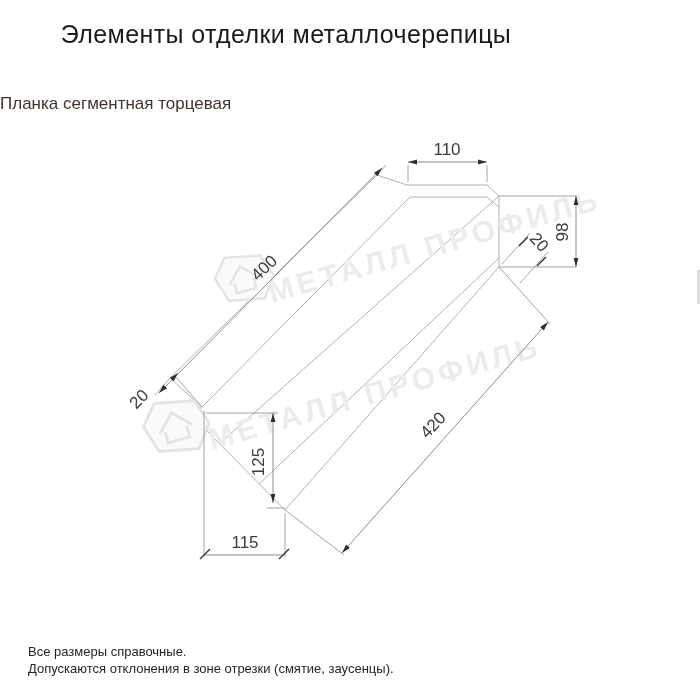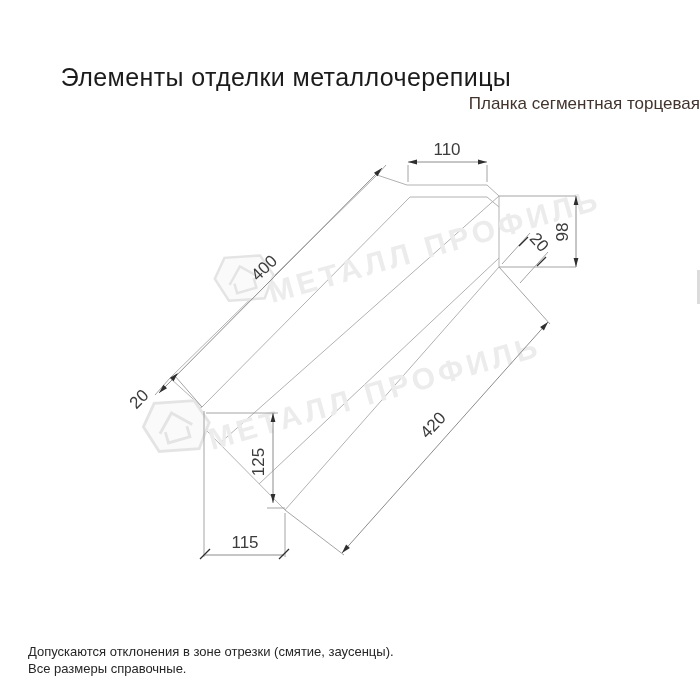--- a/index.html
+++ b/index.html
@@ -2,24 +2,24 @@
 <html><head>
 <meta charset="utf-8">
 <style>
   html,body{margin:0;padding:0;}
   body{
     width:700px;height:700px;background:#ffffff;position:relative;overflow:hidden;
     font-family:"Liberation Sans", sans-serif;
   }
   .page-title{
     position:absolute;top:20px;left:0;width:572px;text-align:center;
-    font-size:25px;font-weight:500;color:#1b1b1b;letter-spacing:.4px;margin-top:43px;
+    font-size:25px;font-weight:500;color:#1b1b1b;letter-spacing:.4px;
   }
   .product-name{
-    position:absolute;top:93px;left:0;width:700px;text-align:right;
+    position:absolute;top:93px;left:0;width:700px;text-align:left;
     font-size:17px;line-height:22px;color:#42332d;font-weight:400;
   }
   .drawing-svg{position:absolute;top:0;left:0;}
   .shape line{stroke:#b2b2b2;stroke-width:1;}
   .dim-aux line{stroke:#9a9a9a;stroke-width:0.9;}
   .dim-lines line{stroke:#8c8c8c;stroke-width:1;}
   .arrows path{fill:#2f2f2f;stroke:none;}
   .ticks line{stroke:#2f2f2f;stroke-width:1.2;}
   .dim-text text{
     font-family:"Liberation Sans", sans-serif;font-size:17px;fill:#3c3c3c;
@@ -149,17 +149,17 @@
     <text x="0" y="0" transform="translate(535,246) rotate(48)">20</text>
     <text x="0" y="0" transform="translate(268,272) rotate(-44)">400</text>
     <text x="0" y="0" transform="translate(143,403) rotate(-45)">20</text>
     <text x="0" y="0" transform="translate(437,429) rotate(-46)">420</text>
     <text x="0" y="0" transform="translate(264,462) rotate(-90)">125</text>
     <text x="245" y="548">115</text>
   </g>
 </svg>
 
 <div class="footer-notes">
+  <div>Все размеры справочные.</div>
   <div>Допускаются отклонения в зоне отрезки (смятие, заусенцы).</div>
-  <div>Все размеры справочные.</div>
 </div>
 
 <div class="edge-artifact"></div>
 
 </body></html>

